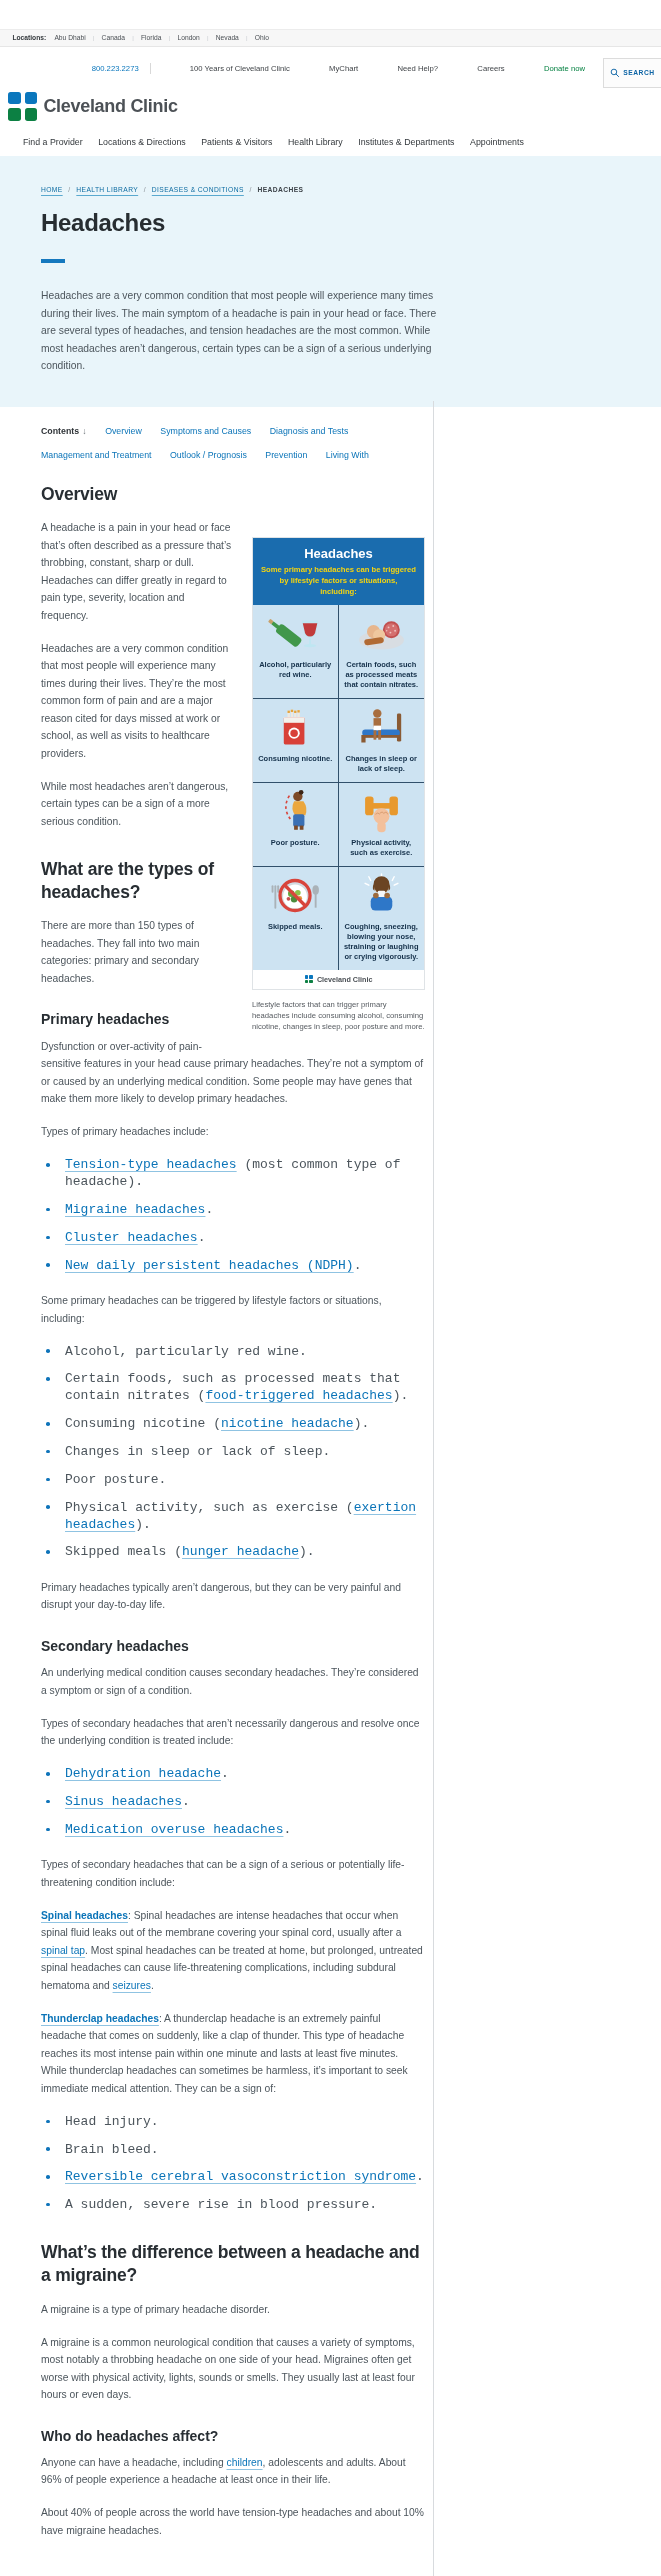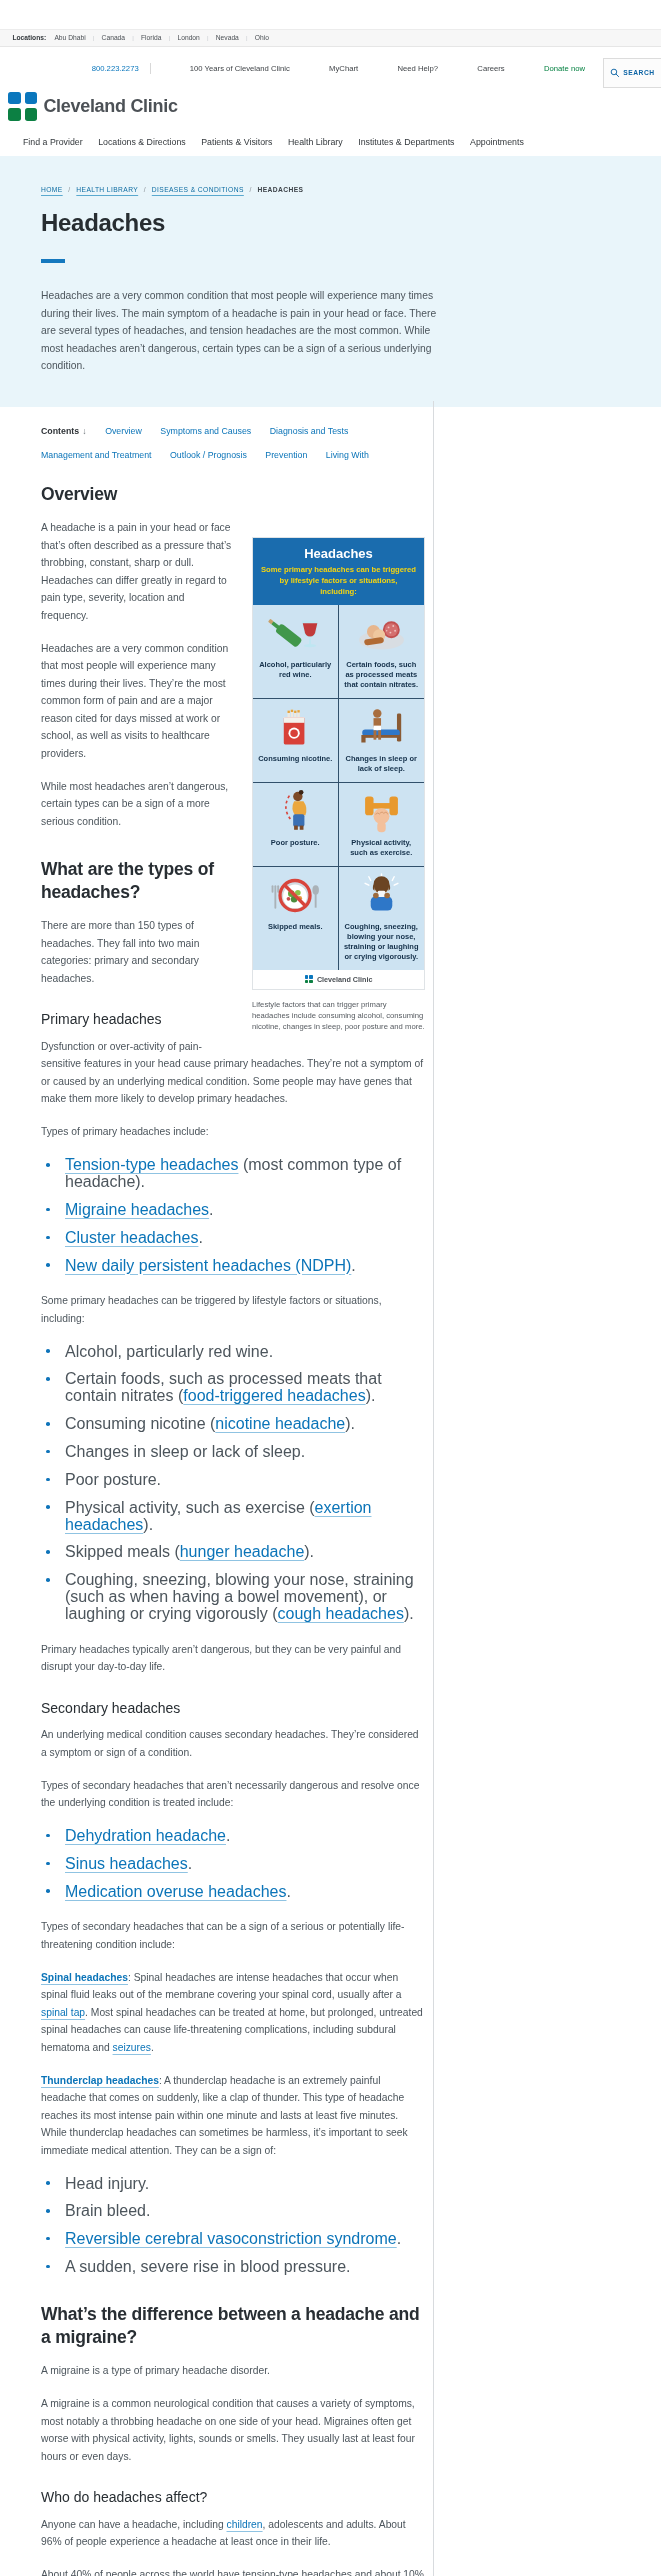--- a/index.html
+++ b/index.html
@@ -50,24 +50,24 @@
   .contents-nav { padding:19.6px 0 0 41px; max-width:397px; display:flex; flex-wrap:wrap; column-gap:18.5px; row-gap:13.4px;
                   font-size:8.8px; align-items:center; }
   .contents-label { font-weight:700; color:#2f3438;text-align:right; }
   .contents-label .arrow { color:#70767c; font-weight:400; margin-left:3.1px; }
   .contents-nav a { color:#0b74b8; text-decoration:none; white-space:nowrap; }
 
   
   .article { position:relative; margin-left:41px; width:384px; padding-top:23px; color:#4c555c; }
   .article h2 { font-size:17.5px; line-height:23px; font-weight:800; color:#282e33; margin:28px 0 13.4px; letter-spacing:-0.2px; }
   .article h2.first { margin-top:0; }
-  .article h3 { font-size:14px; font-weight:400; color:#282e33; margin:24px 0 10.3px; }
+  .article h3 { font-size:14px; font-weight:700; color:#282e33; margin:24px 0 10.3px; }
   .article p { font-size:10.3px; line-height:17.5px; margin-bottom:15.5px; }
   .article ul { list-style:none; margin:2.1px 0 18.5px; }
-  .article li { position:relative; padding-left:24px; font-size:16px; line-height:17px; margin-bottom:10.8px; }
+  .article li { position:relative; padding-left:24px; font-size:13px; line-height:17px; margin-bottom:10.8px;font-family:Liberation Mono, monospace; }
   .article li::before { content:""; position:absolute; left:5.2px; top:6.7px; width:3.6px; height:3.6px; border-radius:50%; background:#0f74ba; }
   a.blink { color:#0b74b8; text-decoration:underline; text-underline-offset:2.6px; text-decoration-color:#8fc3e2; }
   a.blink.bold { font-weight:700; }
 
   
   .infographic { float:right; width:173px; margin:17.5px 0 13.4px 18.5px; }
   .info-card { border:0.5px solid #dfe3e6; }
   .info-header { background:#1a6cae; padding:8.2px 7.2px 7.2px; text-align:center; }
   .info-title { color:#fff; font-size:13px; font-weight:800; }
   .info-sub { color:#f5d410; font-size:7.7px; line-height:10.8px; font-weight:700; margin-top:4.6px; }
@@ -345,21 +345,20 @@
     </ul>
     <p>Some primary headaches can be triggered by lifestyle factors or situations, including:</p>
     <ul>
       <li><span>Alcohol, particularly red wine.</span></li>
       <li><span>Certain foods, such as processed meats that contain nitrates (</span><a href="#" class="blink">food-triggered headaches</a><span>).</span></li>
       <li><span>Consuming nicotine (</span><a href="#" class="blink">nicotine headache</a><span>).</span></li>
       <li><span>Changes in sleep or lack of sleep.</span></li>
       <li><span>Poor posture.</span></li>
       <li><span>Physical activity, such as exercise (</span><a href="#" class="blink">exertion headaches</a><span>).</span></li>
       <li><span>Skipped meals (</span><a href="#" class="blink">hunger headache</a><span>).</span></li>
-      <li><span>Coughing, sneezing, blowing your nose, straining (such as when having a bowel movement), or laughing or crying vigorously (</span><a href="#" class="blink">cough headaches</a><span>).</span></li>
     </ul>
     <p>Primary headaches typically aren’t dangerous, but they can be very painful and disrupt your day-to-day life.</p>
 
     <h3>Secondary headaches</h3>
     <p>An underlying medical condition causes secondary headaches. They’re considered a symptom or sign of a condition.</p>
     <p>Types of secondary headaches that aren’t necessarily dangerous and resolve once the underlying condition is treated include:</p>
     <ul>
       <li><a href="#" class="blink">Dehydration headache</a><span>.</span></li>
       <li><a href="#" class="blink">Sinus headaches</a><span>.</span></li>
       <li><a href="#" class="blink">Medication overuse headaches</a><span>.</span></li>

